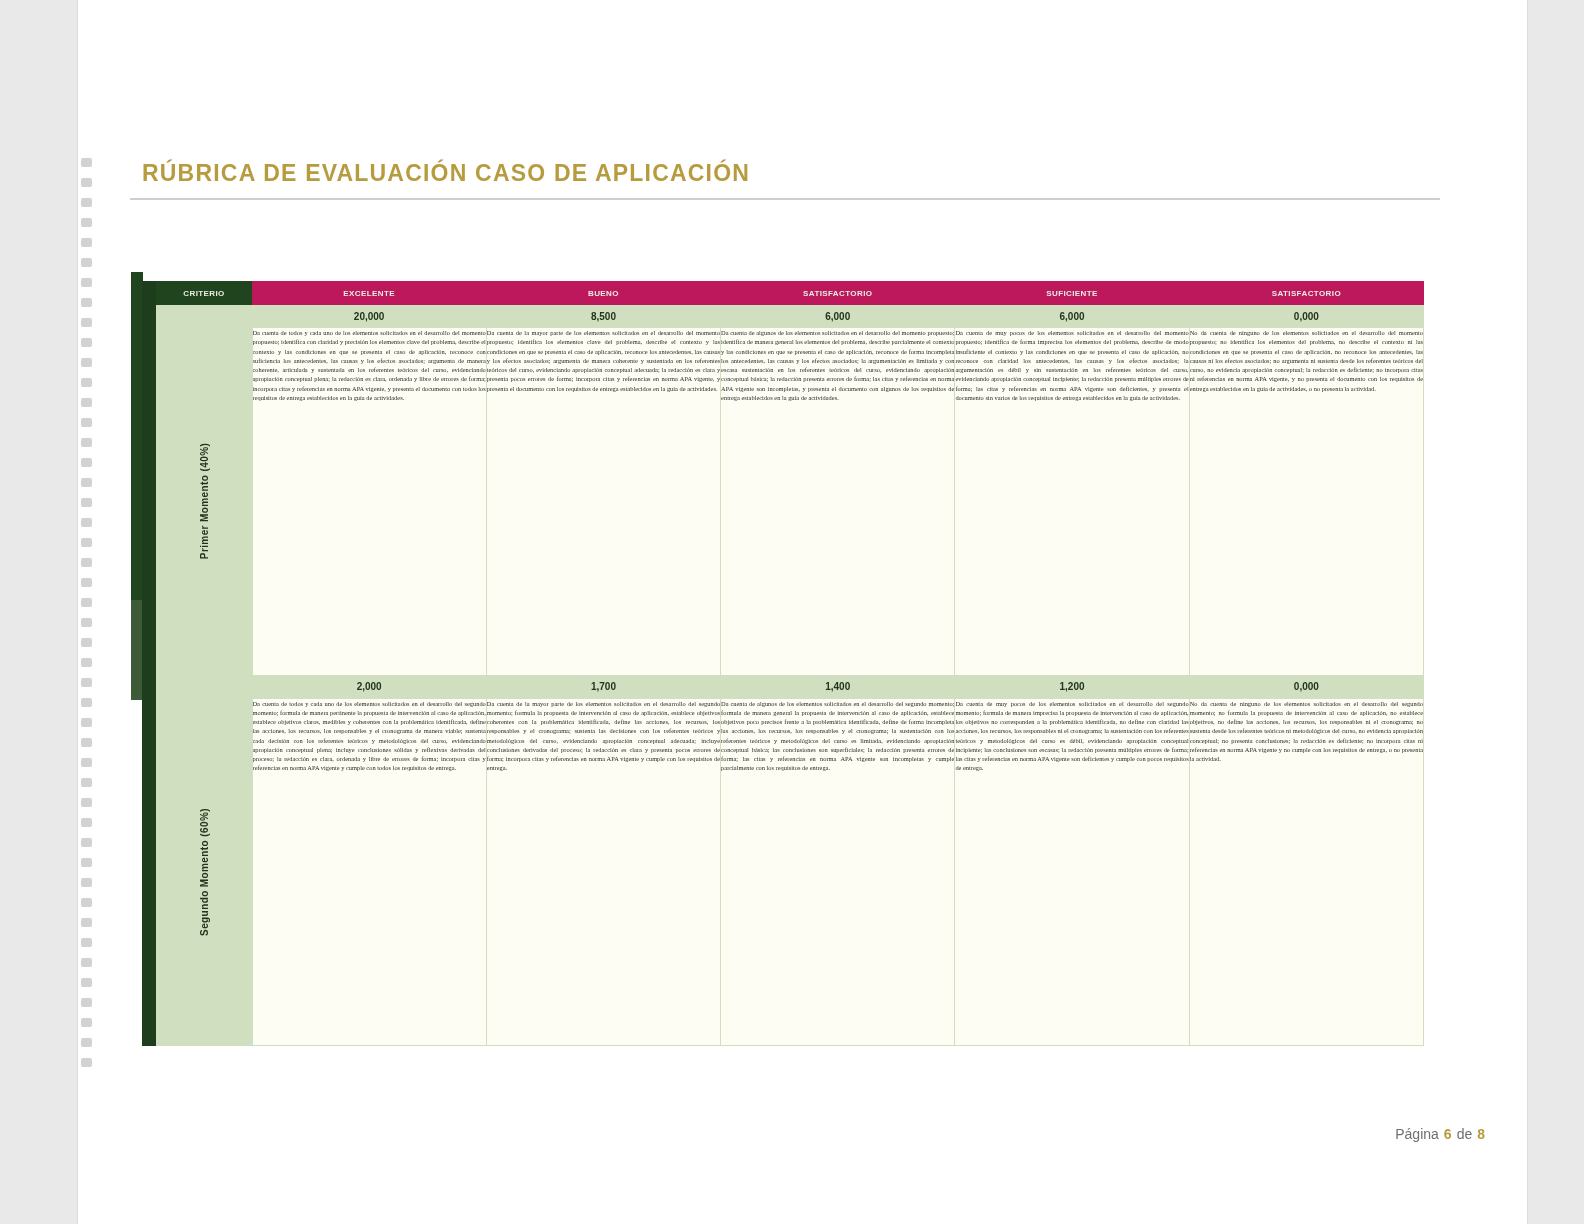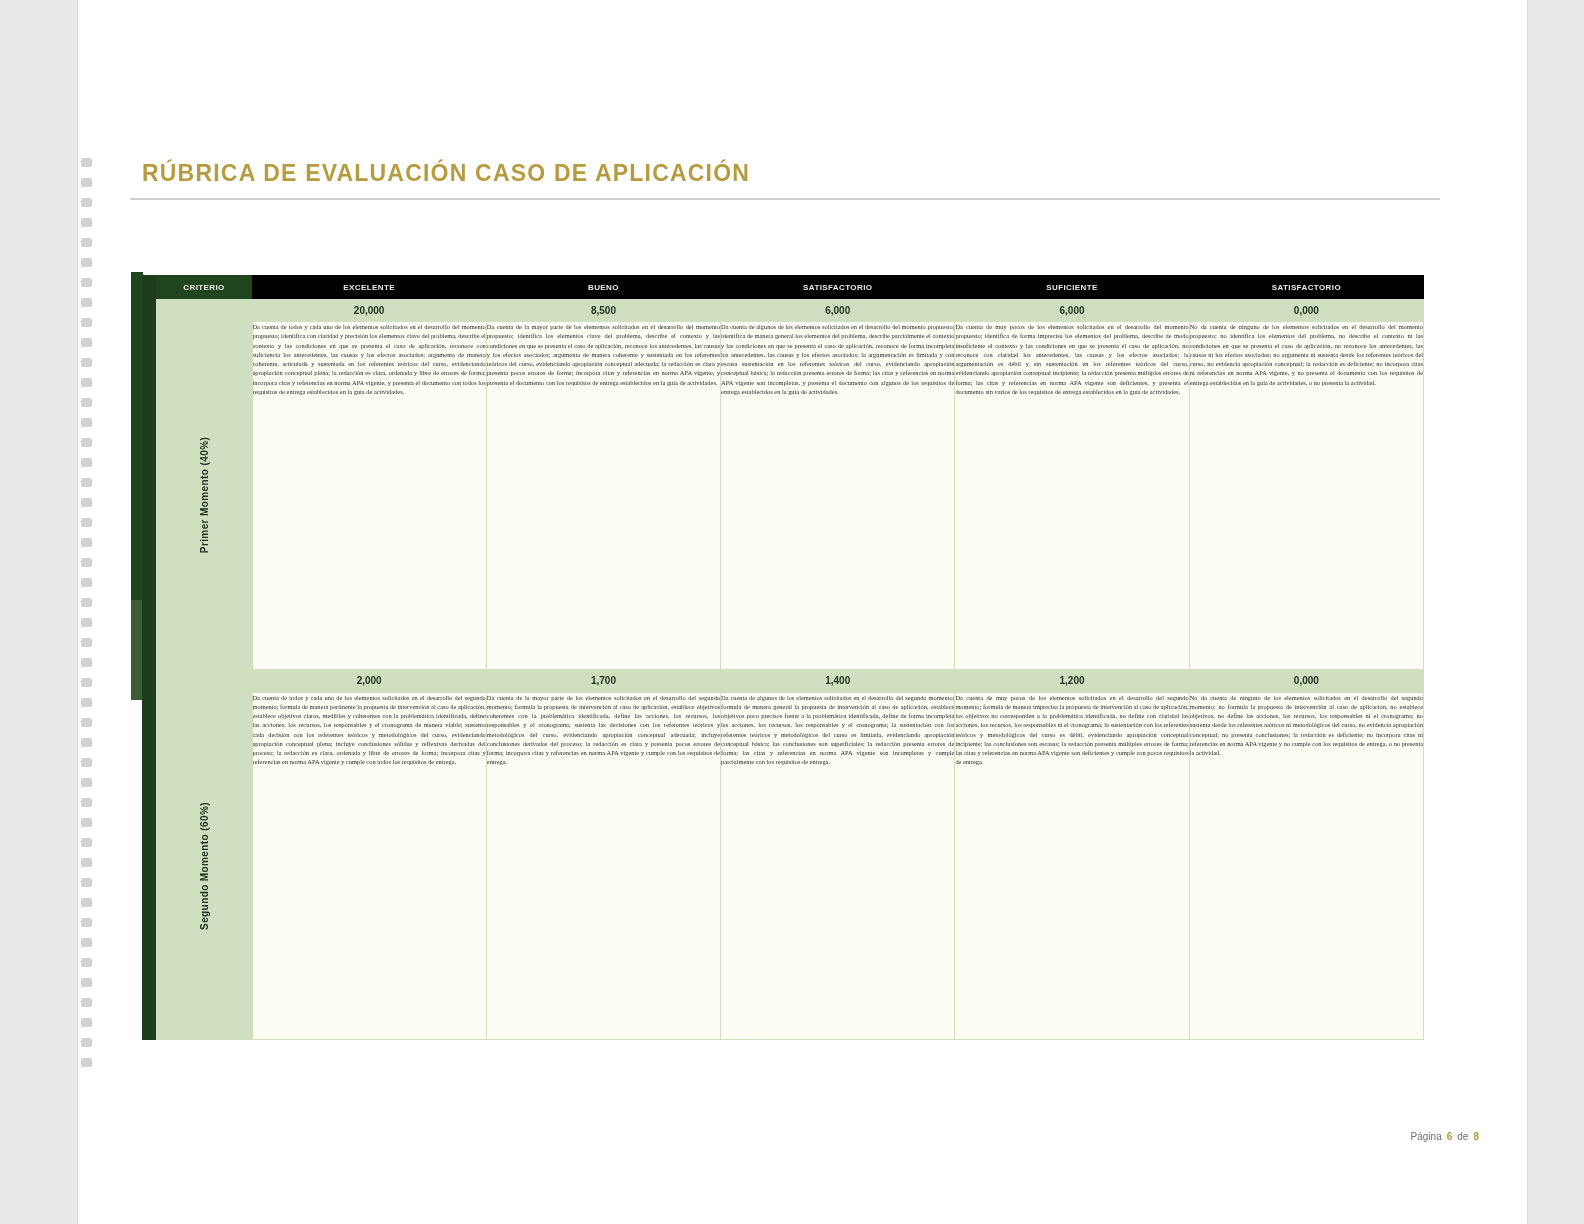--- a/index.html
+++ b/index.html
@@ -60,21 +60,21 @@
     top: 198px;
     width: 1310px;
     height: 2px;
     background: #cfcfcf;
   }
 
   
   .table-wrap {
     position: absolute;
     left: 64px;
-    top: 275px;
+    top: 281px;
     width: 1282px;
     height: 765px;
     background: #cfdfc0;
     border-left: 14px solid #1e3d1c;
     box-sizing: border-box;
   }
   .tbl {
     position: absolute;
     left: 0;
     top: 0;
@@ -83,21 +83,21 @@
     border-collapse: collapse;
     table-layout: fixed;
   }
   .tbl td, .tbl th {
     padding: 0;
     vertical-align: top;
   }
 
   
   .hdr-row th {
-    background: #000000;
+    background: #be185d;
     height: 24px;
     color: #e8eee3;
     font-size: 8px;
     font-weight: bold;
     text-align: center;
     letter-spacing: .4px;
     vertical-align: middle;
   }
   .hdr-corner { background: #20441e !important; }
 
@@ -158,23 +158,23 @@
     left: 53px;
     top: 272px;
     width: 12px;
     height: 330px;
     background: #20441e;
   }
 
   
   .footer {
     position: absolute;
-    right: 48px;
+    right: 42px;
     bottom: 82px;
-    font-size: 10px;
+    font-size: 14px;
     color: #6f6f6f;
     font-family: "Liberation Sans", sans-serif;
     display: flex;
     gap: 5px;
     align-items: baseline;
     margin-left: 8px;
   }
   .footer .num {
     color: #b79b3f;
     font-weight: bold;

